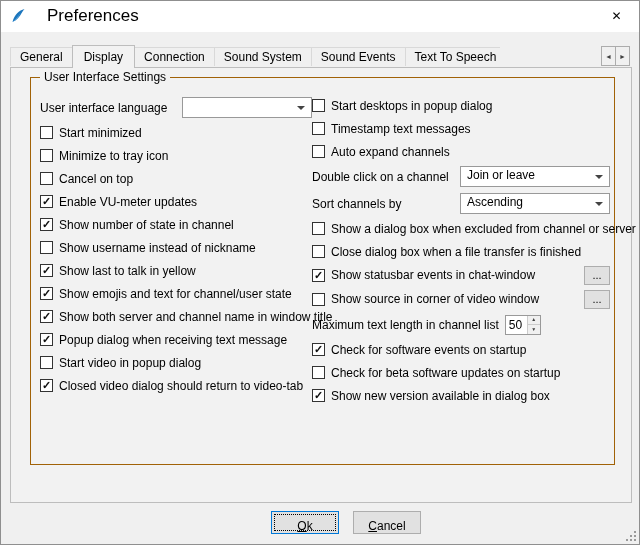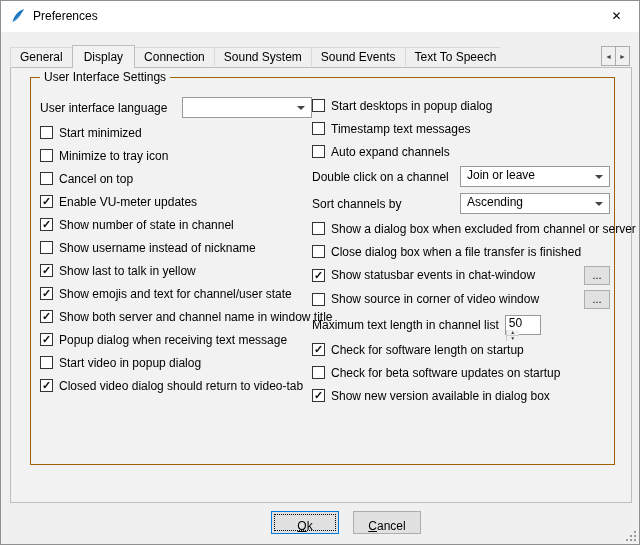--- a/index.html
+++ b/index.html
@@ -5,21 +5,21 @@
   html,body { margin:0; padding:0; background:#c8c8c8; }
   .window {
     position:relative; width:640px; height:545px; box-sizing:border-box;
     background:#f0f0f0; border:1px solid #8f8f8f; overflow:hidden;
     font-family:"Liberation Sans", sans-serif; font-size:12px; color:#000;
   }
   
   .titlebar { position:absolute; left:0; top:0; right:0; height:30px; background:#ffffff;
     display:flex; align-items:center; border-bottom:1px solid #ffffff; }
   .title-icon { width:16px; height:16px; margin:0 7px 0 9px; flex:none; }
-  .title-text { font-size:12px; }
+  .title-text { font-size:17px;margin-left:14px; }
   .close-btn { margin-left:auto; width:45px; height:30px; display:flex; align-items:center;
     justify-content:center; font-size:12px; color:#000; cursor:default; }
   
   .tabs { position:absolute; left:9px; top:44px; width:490px; height:23px; display:flex;
     overflow:hidden; align-items:center; }
   .tab { box-sizing:border-box; height:19px; padding:0 9px; display:flex; align-items:center;
     background:#f0f0f0; border:1px solid #d9d9d9; border-bottom:none; white-space:nowrap; }
   .tab + .tab { margin-left:-1px; }
   .tab.selected { height:23px; padding:0 11px; background:#f2f2f2; border-color:#bdbdbd;
     position:relative; z-index:3; }
@@ -49,21 +49,21 @@
     display:flex; align-items:center; padding:0 20px 3px 6px; position:relative; }
   .combo .arrow { position:absolute; right:6px; top:8px; width:0; height:0;
     border-left:4px solid transparent; border-right:4px solid transparent;
     border-top:4px solid #444444; }
   .combo.lang { width:130px; margin-left:auto; }
   .combo.w150 { width:150px; margin-left:auto; }
   .dots-btn { box-sizing:border-box; margin-left:auto; width:26px; height:19px;
     background:#e1e1e1; border:1px solid #adadad; display:flex; align-items:center;
     justify-content:center; font-size:11px; line-height:1; }
   .spin { box-sizing:border-box; width:36px; height:20px; margin-left:6px; background:#ffffff;
-    border:1px solid #999999; display:flex;flex-direction:column; }
+    border:1px solid #999999; display:flex; }
   .spin-val { flex:1; display:flex; align-items:center; padding-left:3px; }
   .spin-btns { width:12px; border-left:1px solid #cccccc; display:flex; flex-direction:column; }
   .spin-btns .sb { flex:1; background:#f0f0f0; display:flex; align-items:center;
     justify-content:center; font-size:5px; color:#404040; line-height:1; }
   .spin-btns .sb + .sb { border-top:1px solid #cccccc; }
   
   .btn { position:absolute; box-sizing:border-box; width:68px; height:23px; background:#e1e1e1;
     border:1px solid #adadad; display:flex; align-items:flex-end; justify-content:center; }
   .btn-ok { left:270px; top:510px; border:1px solid #0078d7; }
   .btn-ok::after { content:""; position:absolute; left:2px; right:2px; top:2px; bottom:2px;
@@ -224,21 +224,21 @@
             <span class="spin-val">50</span>
             <div class="spin-btns">
               <div class="sb">▲</div>
               <div class="sb">▼</div>
             </div>
           </div>
         </div>
 
         <div class="row">
           <span class="cb checked">✓</span>
-          <span class="cb-label">Check for software length on startup</span>
+          <span class="cb-label">Check for software events on startup</span>
         </div>
         <div class="row">
           <span class="cb"></span>
           <span class="cb-label">Check for beta software updates on startup</span>
         </div>
         <div class="row">
           <span class="cb checked">✓</span>
           <span class="cb-label">Show new version available in dialog box</span>
         </div>
       </div>

